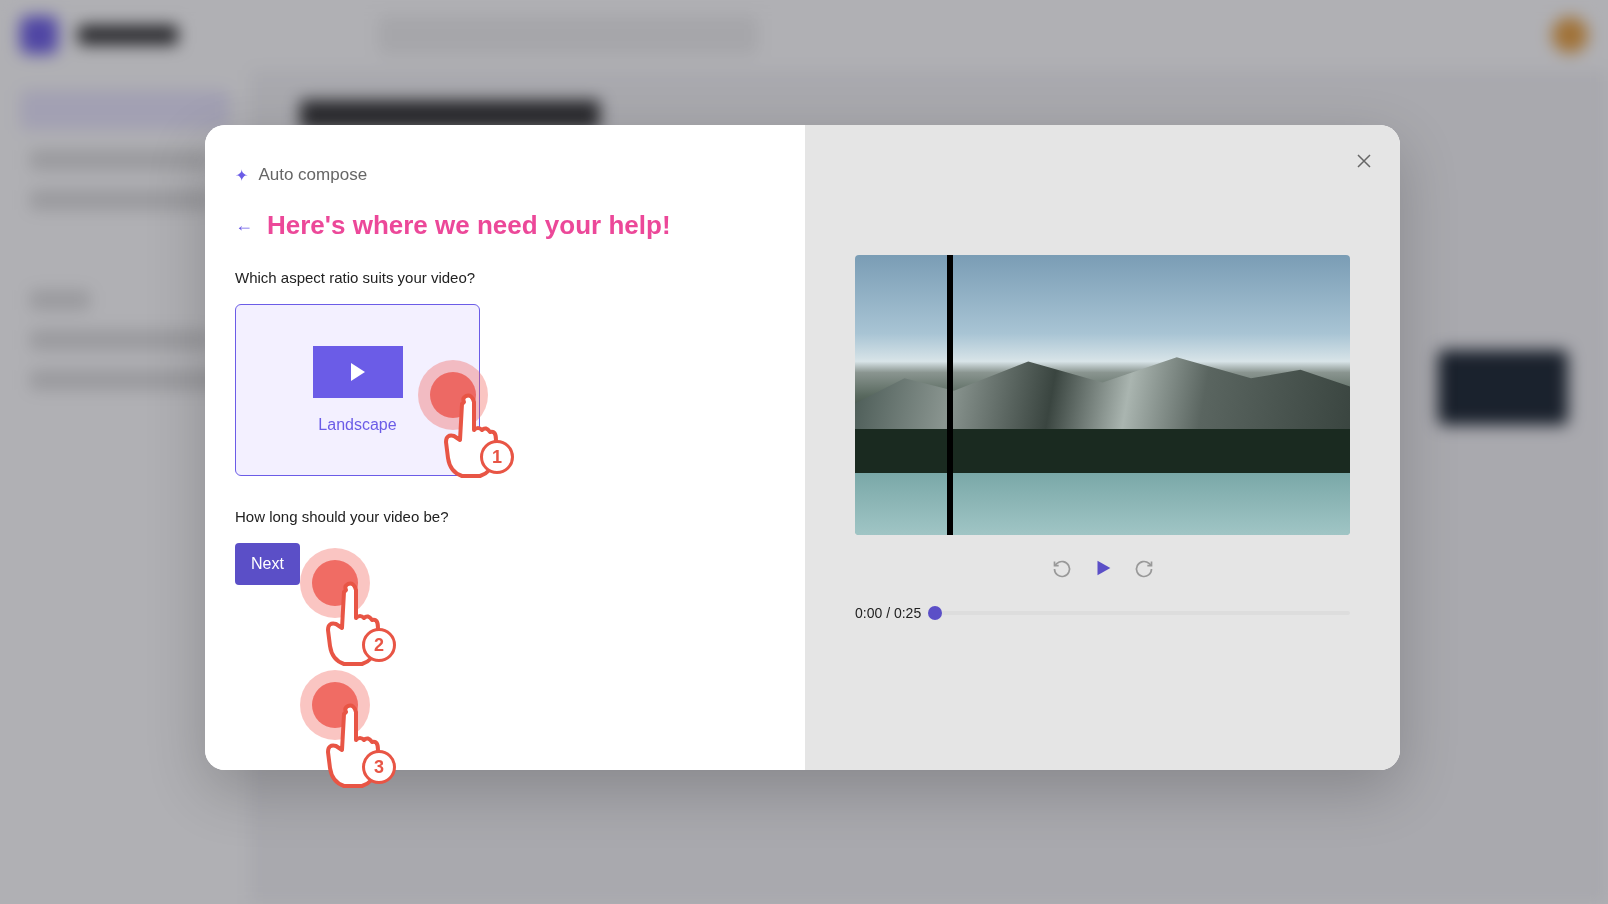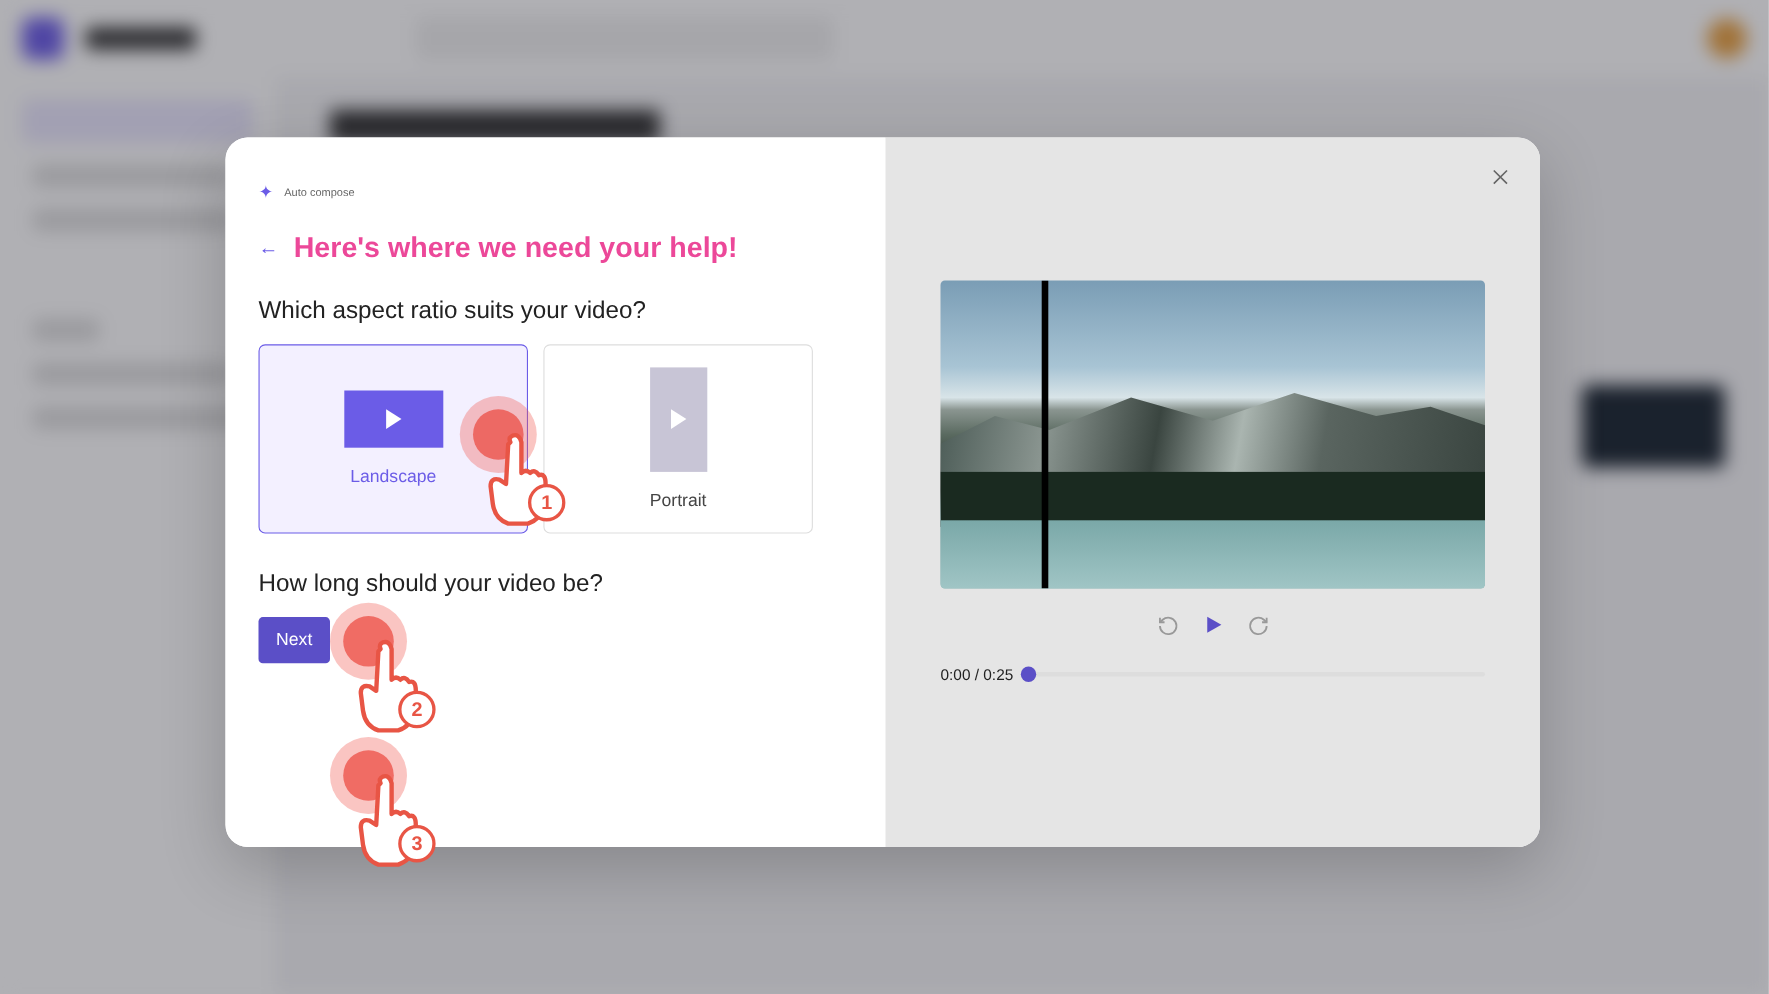--- a/index.html
+++ b/index.html
@@ -33,27 +33,27 @@
   display:flex;
   box-shadow:0 20px 60px rgba(0,0,0,0.2);
 }
 .modal-left { flex:0 0 600px; padding:40px 30px 40px 30px; background:#fff; border-radius:20px 0 0 20px; position:relative;}
 .modal-right { flex:1; background:#e5e5e5; border-radius:0 20px 20px 0; display:flex; flex-direction:column; align-items:center; padding:30px; position:relative;}
 
 .close-btn { position:absolute; top:20px; right:20px; width:32px; height:32px; display:flex; align-items:center; justify-content:center; cursor:pointer; color:#666; font-size:18px; border-radius:4px;}
 
 .auto-row { display:flex; align-items:center; gap:10px; margin-bottom:25px; color:#555;}
 .sparkle { color:#6b5ce7; font-size:16px;}
-.auto-label { font-size:10px; font-weight:500; color:#666;}
+.auto-label { font-size:17px; font-weight:500; color:#666;}
 
 .title-row { display:flex; align-items:center; gap:14px; margin-bottom:28px;}
 .back-arrow { color:#6b5ce7; font-size:18px; cursor:pointer;}
 .heading { font-size:26px; font-weight:600; color:#ec4899;}
 
-.question { font-size:22px; font-weight:500; color:#222; margin-bottom:18px;}
+.question { font-size:15px; font-weight:500; color:#222; margin-bottom:18px;}
 
 .aspect-row { display:flex; gap:14px; margin-bottom:32px;}
 .aspect-card { width:245px; height:172px; border:1.5px solid #ddd; border-radius:6px; display:flex; flex-direction:column; align-items:center; justify-content:center; gap:18px; cursor:pointer; background:#fff;}
 .aspect-card.selected { border:1.5px solid #6b5ce7; background:#f3f0ff;}
 .aspect-thumb-land { width:90px; height:52px; background:#6b5ce7; display:flex; align-items:center; justify-content:center;}
 .aspect-thumb-port { width:52px; height:95px; background:#c8c5d6; display:flex; align-items:center; justify-content:center;}
 .play-tri { width:0; height:0; border-left:14px solid #fff; border-top:9px solid transparent; border-bottom:9px solid transparent;}
 .aspect-label { font-size:16px; font-weight:500;}
 .aspect-card.selected .aspect-label { color:#6b5ce7;}
 .aspect-card:not(.selected) .aspect-label { color:#444;}
@@ -123,26 +123,20 @@
       <h1 class="heading">Here's where we need your help!</h1>
     </div>
 
     <div class="question">Which aspect ratio suits your video?</div>
     <div class="aspect-row">
       <div class="aspect-card selected">
         <div class="aspect-thumb-land">
             <div class="play-tri"></div>
           </div>
         <div class="aspect-label">Landscape</div>
-      </div>
-      <div class="aspect-card">
-        <div class="aspect-thumb-port">
-            <div class="play-tri" style="border-left-color:#fff"></div>
-          </div>
-        <div class="aspect-label">Portrait</div>
       </div>
     </div>
 
     <div class="question">How long should your video be?</div>
 
     <button class="next-btn">Next</button>
   </div>
 
   <div class="modal-right">
     <div class="close-btn">

